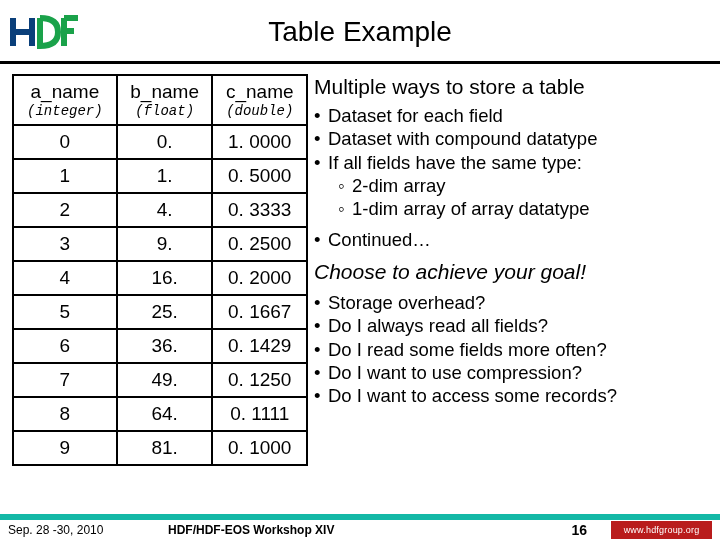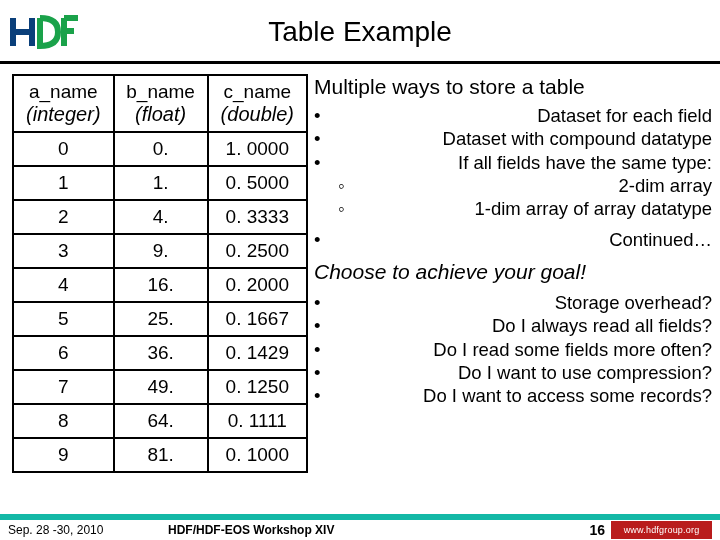--- a/index.html
+++ b/index.html
@@ -6,33 +6,33 @@
   html, body { width: 720px; height: 540px; font-family: Arial, Helvetica, sans-serif; background: #fff; color: #000; }
   .slide { position: relative; width: 720px; height: 540px; }
   .header { display: flex; align-items: center; padding: 2px 10px 0 10px; border-bottom: 3px solid #000; height: 64px; }
   .logo { width: 70px; height: 40px; position: relative; }
   .title { flex: 1; text-align: center; font-size: 28px; padding-right: 70px; }
   .body { display: flex; padding: 10px 8px 0 12px; gap: 6px; height: 440px; }
   .left { width: 296px; }
   table { border-collapse: collapse; width: 100%; border-radius: 15px; }
   th, td { border: 2px solid #000; padding: 5px 6px; font-size: 19px; text-align: center; font-weight: normal; }
   th { font-weight: normal; line-height: 1.15; }
-  th .htype { display:block; font-style: italic; font-size: 20px; }
+  th .htype { display:block; font-style: italic; font-size: 14px; font-family: Liberation Mono, monospace; }
   .right { flex: 1; font-size: 18.5px; line-height: 1.25; }
   .right h3 { font-size: 21px; font-weight: normal; margin-bottom: 4px; }
   .right ul { list-style: none; padding-left: 0; margin-bottom: 8px; }
-  .right ul li { padding-left: 14px; position: relative; text-align: right; }
+  .right ul li { padding-left: 14px; position: relative; }
   .right ul li::before { content: "•"; position: absolute; left: 0; }
   .right ul ul li::before { content: "◦"; }
   .right ul ul { padding-left: 10px; }
   .goal { font-style: italic; font-size: 21px; margin: 6px 0 6px 0; }
   .footer { position: absolute; bottom: 0; left: 0; right: 0; height: 26px; border-top: 6px solid #14b8a6; display: flex; align-items: center; font-size: 12px; padding: 0 8px; }
   .footer .fleft { width: 160px; }
   .footer .fcenter { flex: 1; text-align: left; font-weight: bold; }
-  .footer .fright { width: 160px; text-align: center; display: flex; align-items: center; justify-content: flex-end; gap: 6px; }
+  .footer .fright { width: 160px; text-align: center; display: flex; align-items: center; justify-content: flex-end; gap: 24px; }
   .pagenum { font-weight: bold; font-size: 14px; }
   .grpimg { width: 101px; height: 18px; background: #b91c1c; color: #fff; font-size: 9px; display: flex; align-items: center; justify-content: center; letter-spacing: 0.2px; }
 </style>
 </head>
 <body>
 
 <div class="slide">
   <div class="header">
     <div class="logo">
       <svg viewBox="0 0 70 40" width="70" height="40">

